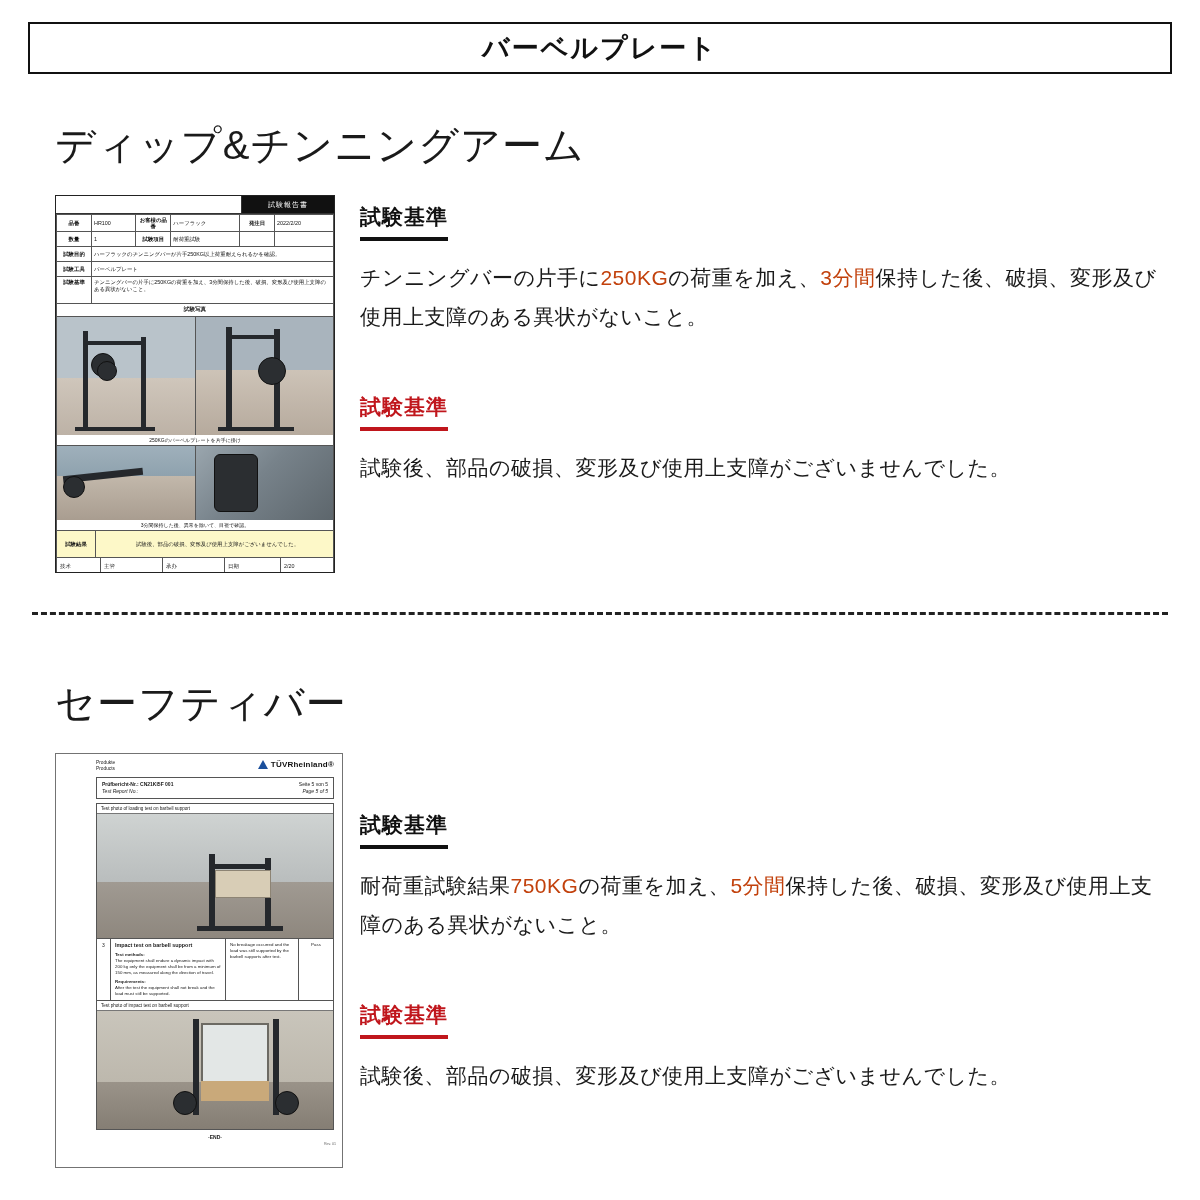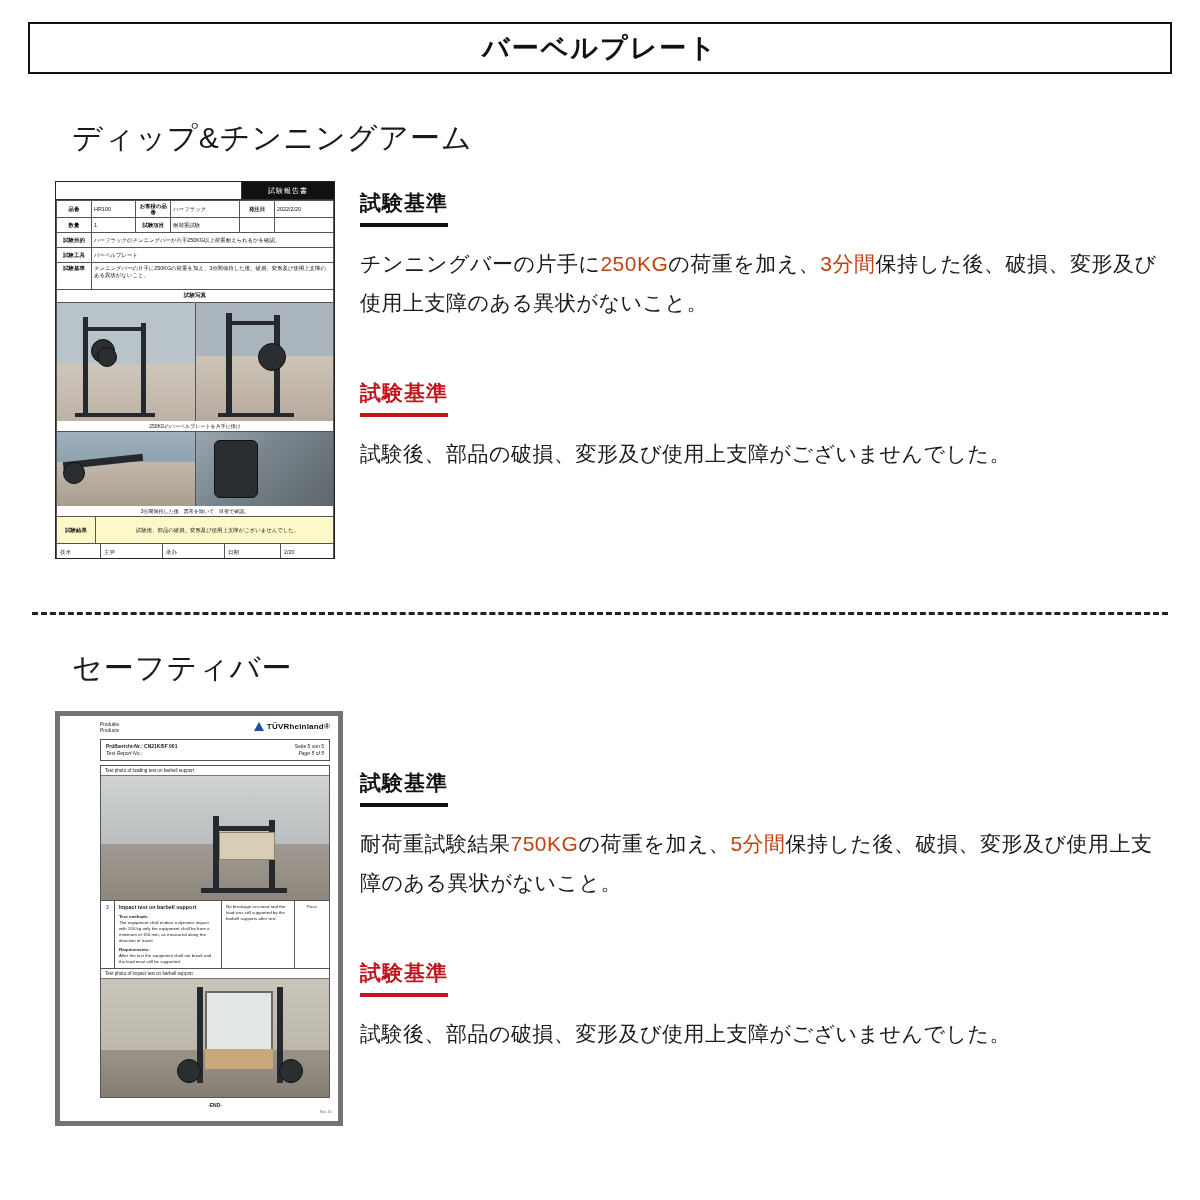--- a/index.html
+++ b/index.html
@@ -43,25 +43,25 @@
     color: #111111;
   }
 
   
   .section {
     position: absolute;
     left: 0;
     width: 1200px;
   }
   .section-1 { top: 118px; }
-  .section-2 { top: 648px; }
+  .section-2 { top: 676px; }
 
   .section-title {
-    margin-left: 72px;
-    font-size: 30px;
+    margin-left: 55px;
+    font-size: 40px;
     letter-spacing: 1px;
     color: #1a1a1a;
     font-weight: normal;
   }
 
   .section-body {
     position: relative;
     margin-top: 22px;
     height: 400px;
   }
@@ -79,21 +79,21 @@
     top: 80px;
     width: 280px;
     height: 378px;
     top: 0px;
   }
   .doc-2 {
     left: 55px;
     top: 0px;
     width: 288px;
     height: 415px;
-    border: 5px solid #737373;
+    border: 1px solid #737373;
     padding-left: 32px;
   }
 
   
   .d1-titlerow {
     display: flex;
     height: 17px;
     border-bottom: 1px solid #333;
   }
   .d1-titlerow .blank {

